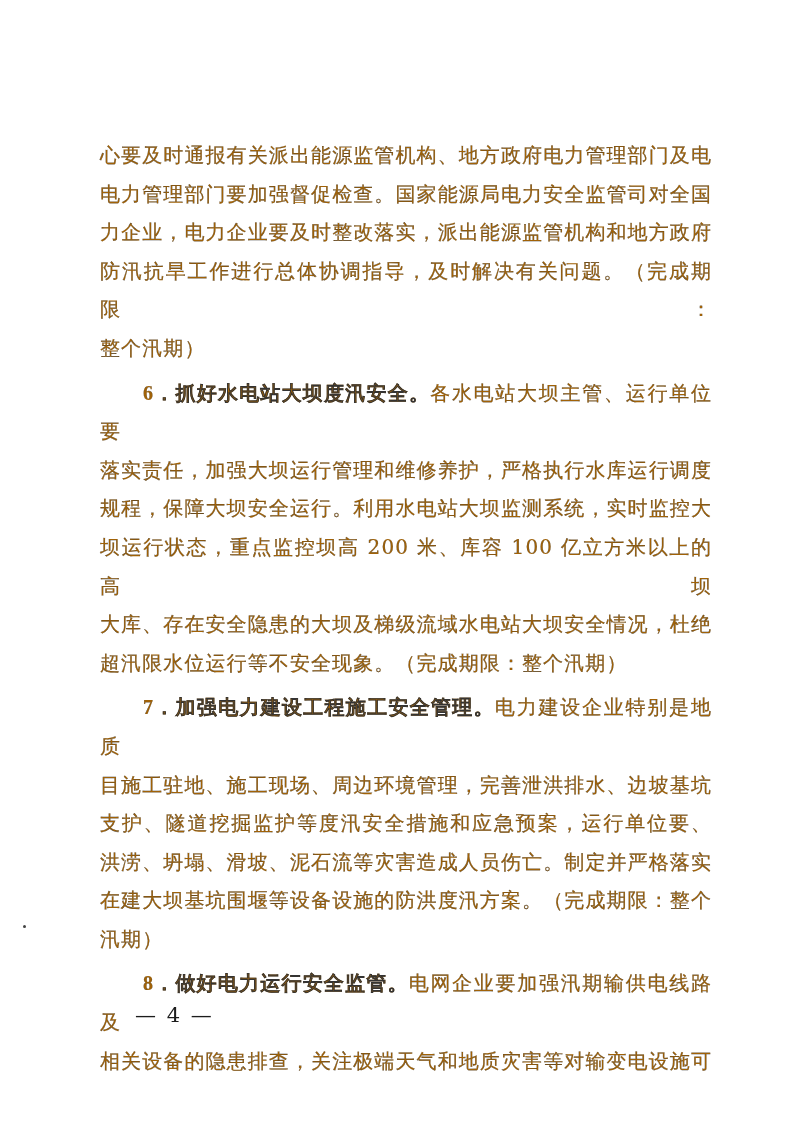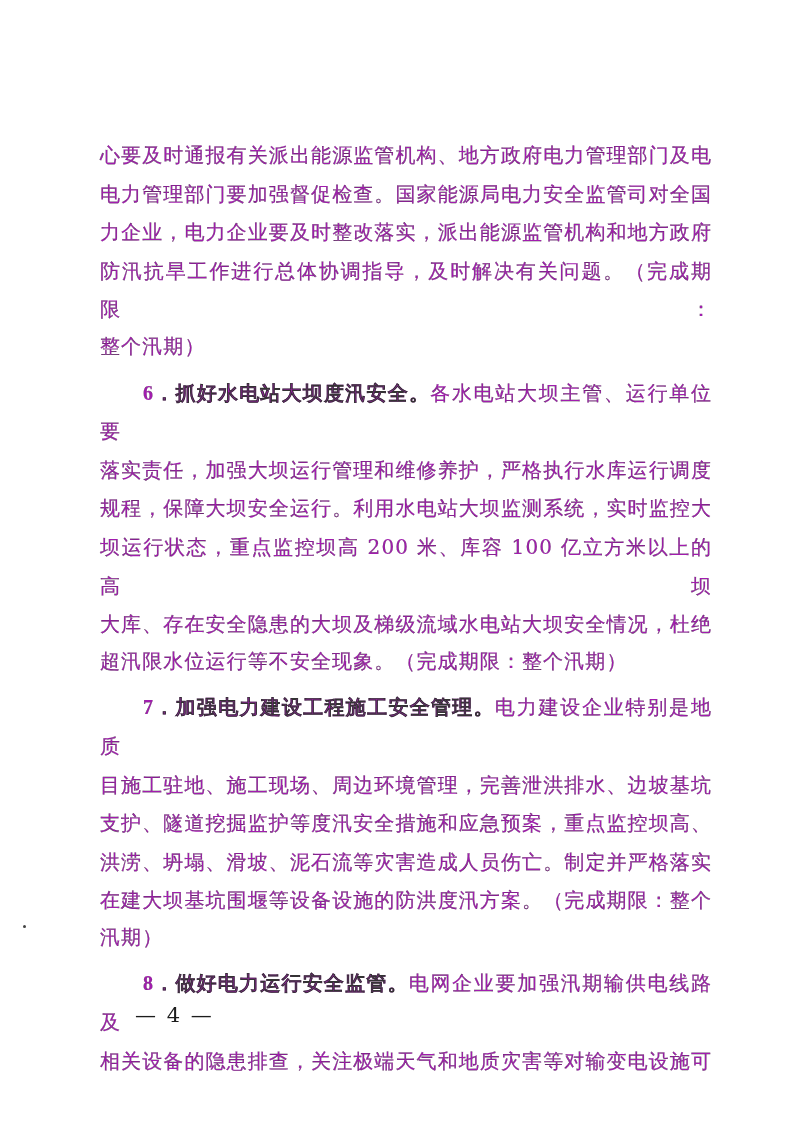--- a/index.html
+++ b/index.html
@@ -29,28 +29,27 @@
     margin-top: 6px;
   }
   .line {
     font-size: 20px;
     line-height: 38.6px;
     letter-spacing: 1.1px;
     text-align: justify;
     text-align-last: justify;
     text-justify: inter-character;
     white-space: normal;
-    color: #a21caf;
+    color: #a16207;
     
     -webkit-text-stroke: 0.2px #333;
   }
   .line.no-justify {
     text-align: left;
     text-align-last: left;
-    font-family: Liberation Mono, monospace;
   }
   .line.indent {
     text-indent: 43px;
   }
   .seg { }
   .bold-seg {
     font-weight: bold;
     font-family: Liberation Serif, serif;
     letter-spacing: 0.6px;
   }
@@ -87,21 +86,21 @@
         <div class="line indent"><span class="seg bold-seg">6．抓好水电站大坝度汛安全。</span><span class="seg">各水电站大坝主管、运行单位要</span></div>
         <div class="line"><span class="seg">落实责任，加强大坝运行管理和维修养护，严格执行水库运行调度</span></div>
         <div class="line"><span class="seg">规程，保障大坝安全运行。利用水电站大坝监测系统，实时监控大</span></div>
         <div class="line"><span class="seg">坝运行状态，重点监控坝高 200 米、库容 100 亿立方米以上的高坝</span></div>
         <div class="line"><span class="seg">大库、存在安全隐患的大坝及梯级流域水电站大坝安全情况，杜绝</span></div>
         <div class="line no-justify"><span class="seg">超汛限水位运行等不安全现象。（完成期限：整个汛期）</span></div>
       </div>
       <div class="para">
         <div class="line indent"><span class="seg bold-seg">7．加强电力建设工程施工安全管理。</span><span class="seg">电力建设企业特别是地质</span></div>
         <div class="line"><span class="seg">目施工驻地、施工现场、周边环境管理，完善泄洪排水、边坡基坑</span></div>
-        <div class="line"><span class="seg">支护、隧道挖掘监护等度汛安全措施和应急预案，重点监控坝高、</span></div>
+        <div class="line"><span class="seg">支护、隧道挖掘监护等度汛安全措施和应急预案，运行单位要、</span></div>
         <div class="line"><span class="seg">洪涝、坍塌、滑坡、泥石流等灾害造成人员伤亡。制定并严格落实</span></div>
         <div class="line"><span class="seg">在建大坝基坑围堰等设备设施的防洪度汛方案。（完成期限：整个</span></div>
         <div class="line no-justify"><span class="seg">汛期）</span></div>
       </div>
       <div class="para">
         <div class="line indent"><span class="seg bold-seg">8．做好电力运行安全监管。</span><span class="seg">电网企业要加强汛期输供电线路及</span></div>
         <div class="line"><span class="seg">相关设备的隐患排查，关注极端天气和地质灾害等对输变电设施可</span></div>
         <div class="line"></div>
       </div>
     </div>

